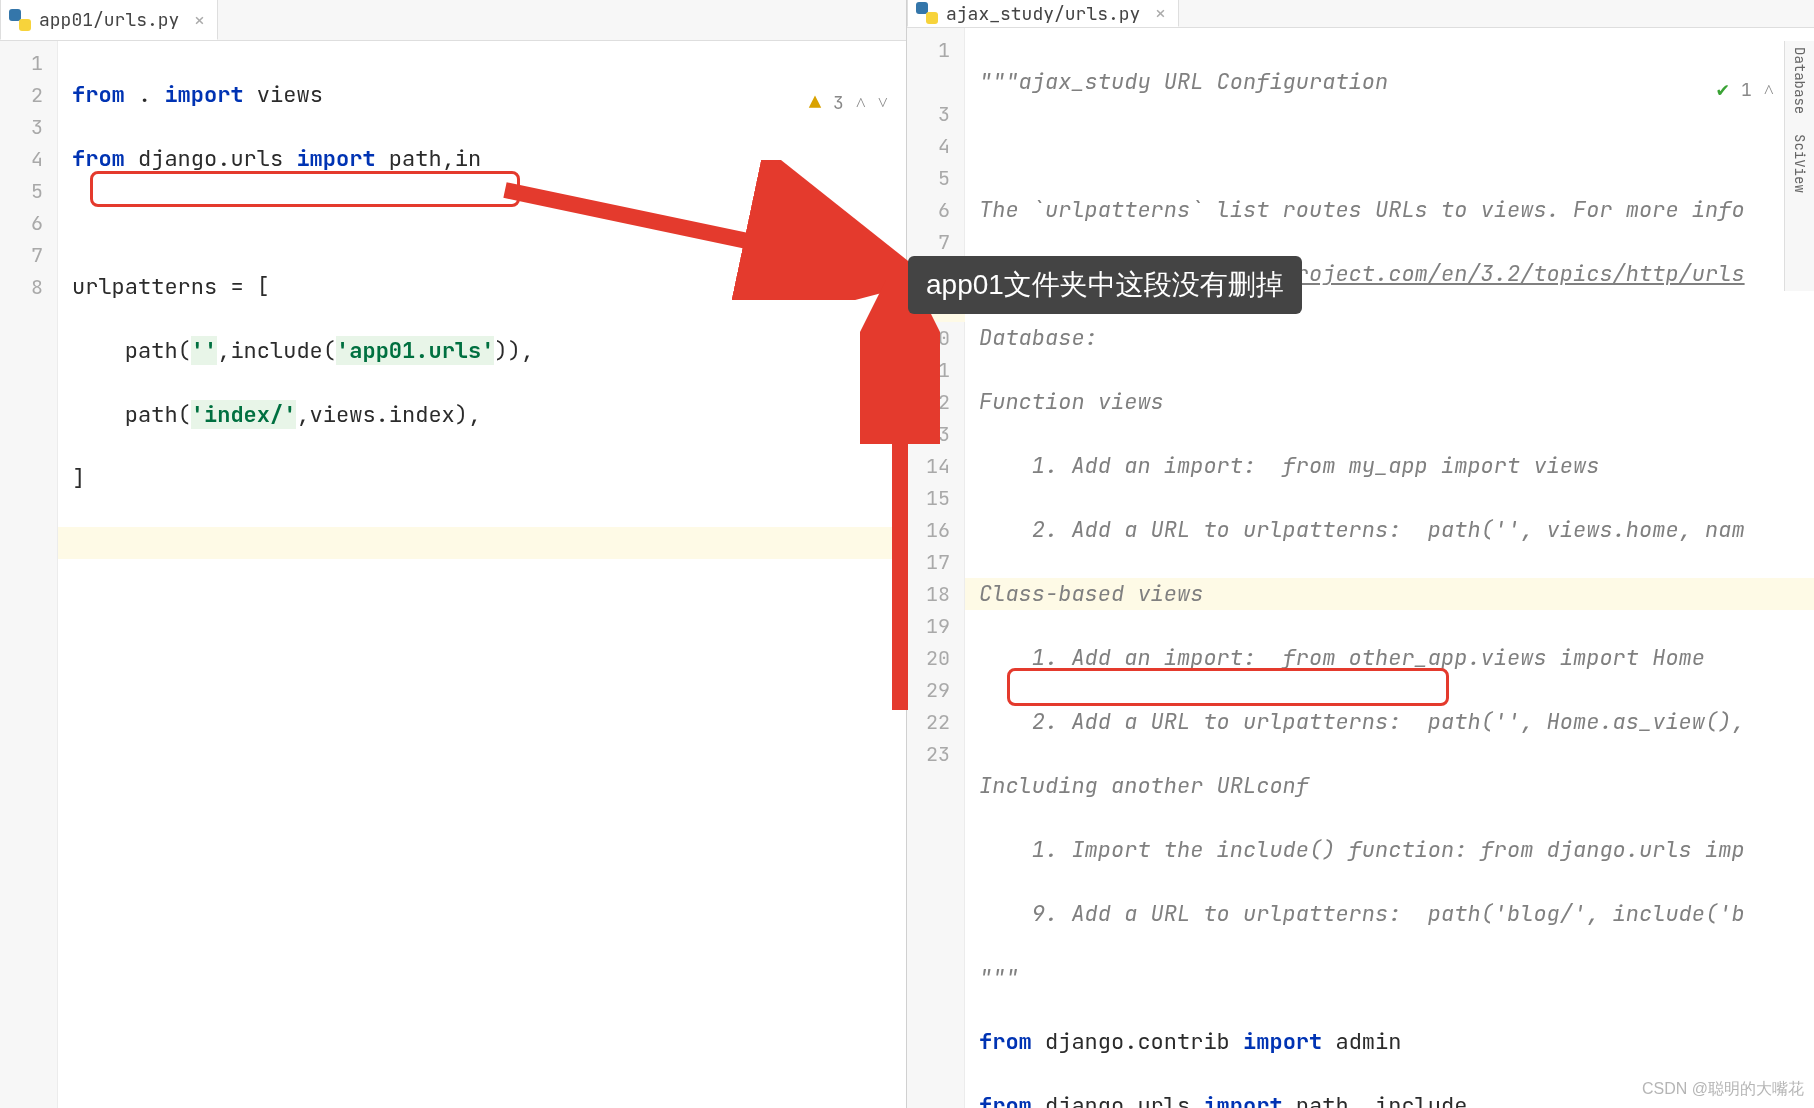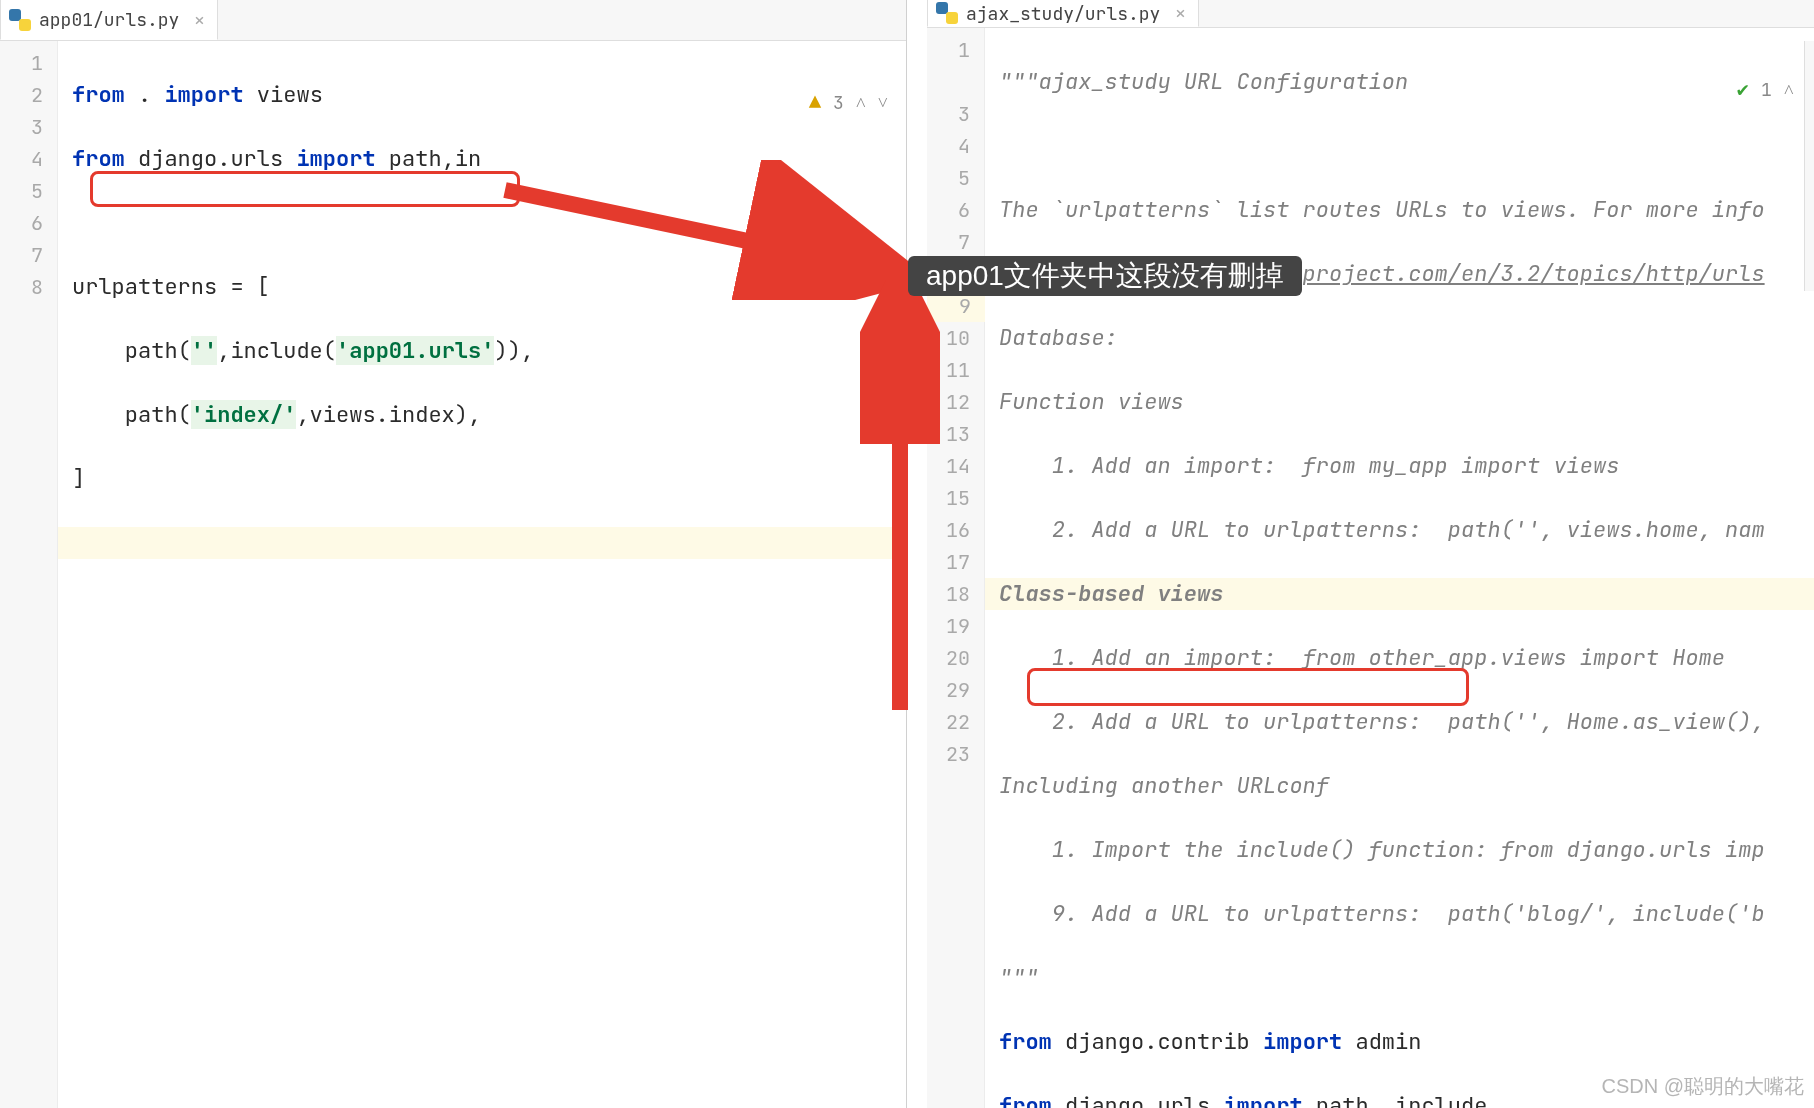--- a/index.html
+++ b/index.html
@@ -8,21 +8,20 @@
   width: 1814px;
   height: 1108px;
   background: #fff;
   overflow: hidden;
   position: relative;
   font-size: 22px;
 }
 .split {
   display: flex;
   height: 100%;
-  gap: 20px;
 }
 .pane {
   flex: 0 0 50%;
   display: flex;
   flex-direction: column;
   position: relative;
 }
 .pane:first-child { border-right: 1px solid #d0d0d0; }
 .tabbar {
   height: 41px;
@@ -78,21 +77,21 @@
   font-size: 22px;
   line-height: 32px;
   white-space: pre;
   color: #2b2b2b;
   position: relative;
 }
 .kw { color: #0033b3; font-weight: 600; }
 .cm { color: #808080; font-style: italic; }
 .st { color: #007040; font-weight: 600; background: #e8f5e8; }
 .line { height: 32px; position: relative; }
-.line.hl { background: #fefae6; margin-left: -14px; padding-left: 14px; font-weight: bold; }
+.line.hl { background: #fefae6; margin-left: -14px; padding-left: 14px; }
 .hl-box {
   border: 3px solid #e43a2d;
   border-radius: 8px;
   position: absolute;
   pointer-events: none;
 }
 .insp-row {
   position: absolute;
   top: 48px;
   right: 18px;
@@ -104,21 +103,21 @@
 }
 .warn-tri { color: #d9a200; font-size: 20px; }
 .dbl-check { color: #3aa335; font-size: 20px; font-weight: bold; }
 .chev { color: #888; font-size: 18px; cursor: pointer; }
 .tooltip-box {
   position: absolute;
   background: #444;
   color: #fff;
   font-family: "PingFang SC", "Microsoft YaHei", sans-serif;
   font-size: 28px;
-  padding: 1px 18px;
+  padding: 10px 18px;
   border-radius: 6px;
   left: 908px;
   top: 256px;
   z-index: 50;
 }
 .right-tabs {
   position: absolute;
   right: 0; top: 41px;
   width: 30px;
   background: #f7f7f7;
@@ -139,21 +138,21 @@
   position: absolute;
   z-index: 40;
   pointer-events: none;
 }
 .watermark {
   position: absolute;
   right: 10px;
   bottom: 8px;
   color: rgba(120,120,120,0.55);
   font-family: "PingFang SC", sans-serif;
-  font-size: 20px;
+  font-size: 16px;
 }
 </style>
 </head>
 <body>
 
 <div class="split">
 
   <div class="pane">
     <div class="tabbar">
       <div class="tab">

